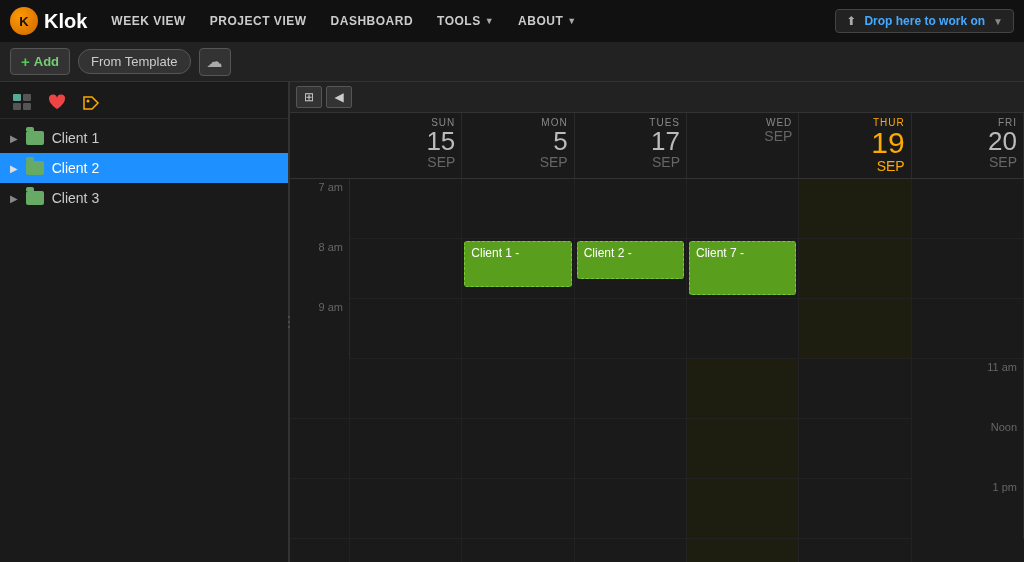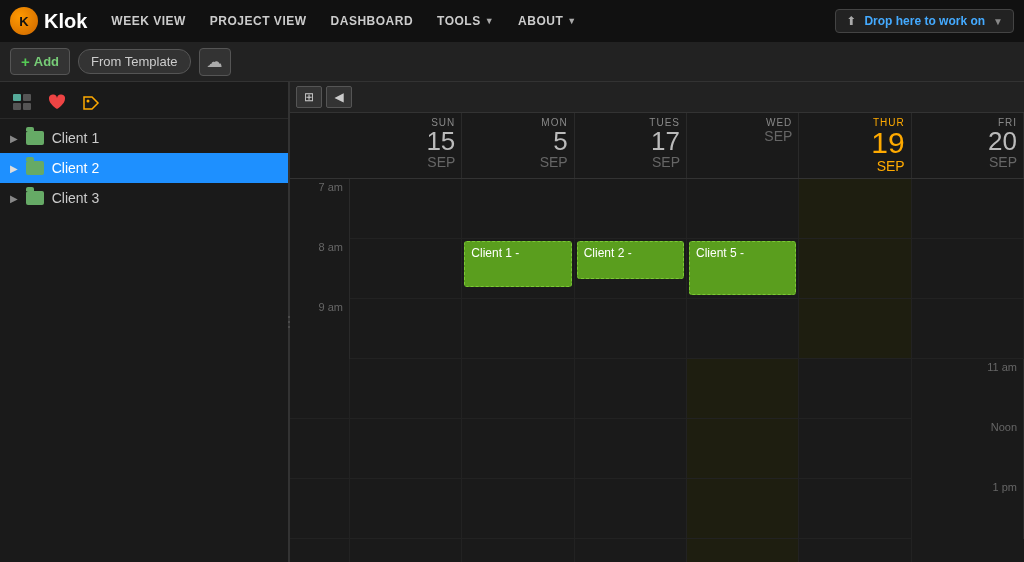--- a/index.html
+++ b/index.html
@@ -459,21 +459,21 @@
         <div class="cal-cell"></div>
         <div class="time-slot-label">8 am</div>
         <div class="cal-cell"></div>
         <div class="cal-cell">
           <div class="event-block" style="height: 46px;">Client 1 -</div>
         </div>
         <div class="cal-cell">
           <div class="event-block" style="height: 38px;">Client 2 -</div>
         </div>
         <div class="cal-cell">
-          <div class="event-block" style="height: 54px;">Client 5 -</div>
+          <div class="event-block" style="height: 54px;">Client 7 -</div>
         </div>
         <div class="cal-cell today-col"></div>
         <div class="cal-cell"></div>
         <div class="time-slot-label">9 am</div>
         <div class="cal-cell"></div>
         <div class="cal-cell"></div>
         <div class="cal-cell"></div>
         <div class="cal-cell"></div>
         <div class="cal-cell today-col"></div>
         <div class="cal-cell"></div>

